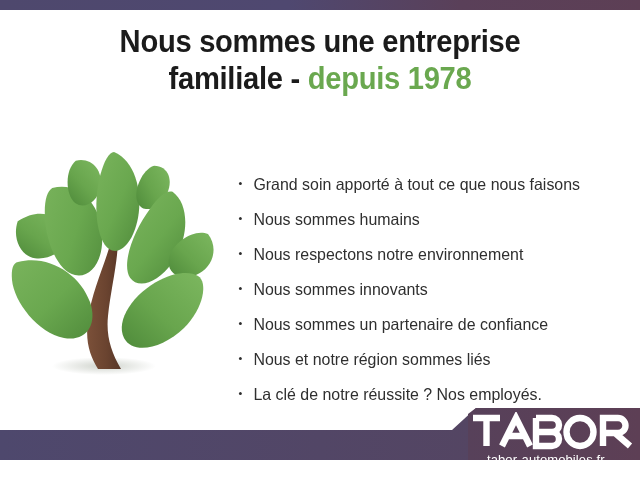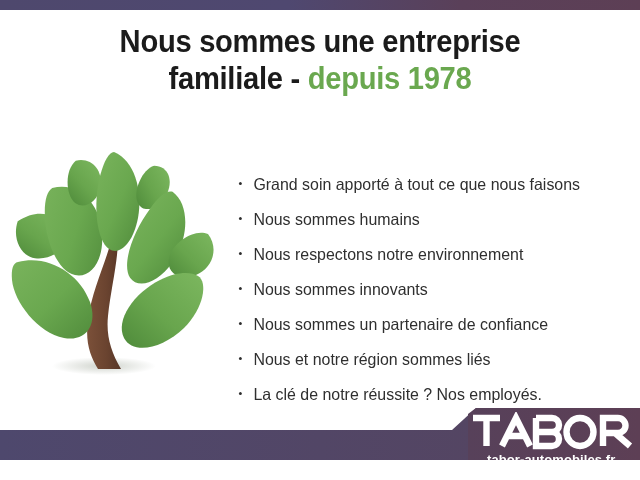--- a/index.html
+++ b/index.html
@@ -144,21 +144,20 @@
   #brand-url {
     position: absolute;
     left: 17px;
     top: 40px;
     width: 150px;
     font-size: 13px;
     color: #ffffff;
     letter-spacing: 0.1px;
     white-space: nowrap;
     font-family: "Liberation Sans", "DejaVu Sans", sans-serif;
-    font-weight: bold;
   }
 </style>
 </head>
 <body>
 
 <div id="slide">
 
   <div id="top-strip"></div>
 
   <div id="heading">

